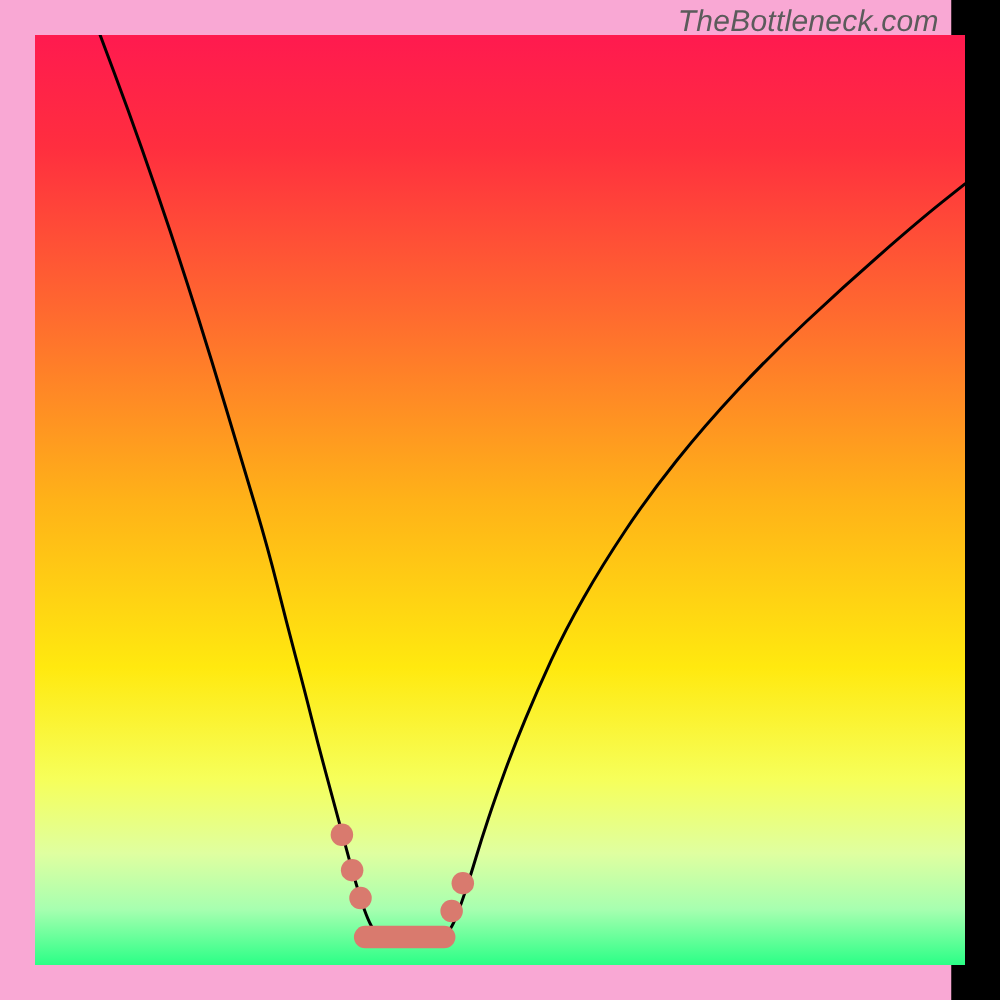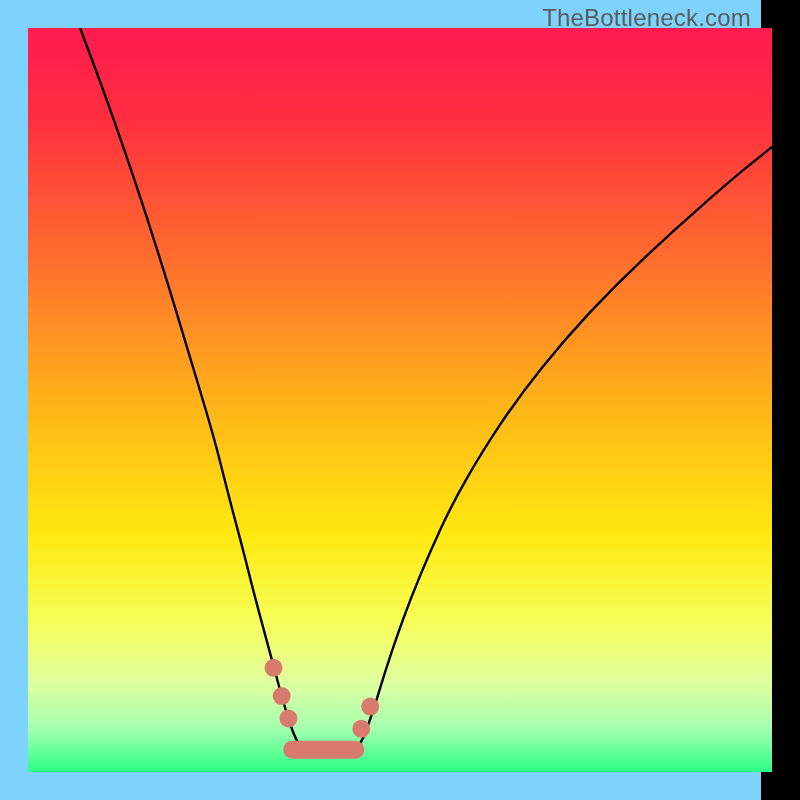--- a/index.html
+++ b/index.html
@@ -9,21 +9,22 @@
     height: 800px;
     overflow: hidden;
     background: #000;
     font-family: Arial, Helvetica, sans-serif;
   }
   .frame {
     position: absolute;
     top: 0; left: 0;
     width: 761px;
     height: 800px;
-    background: #7dd3fc;
+    background: #f9a8d4;
+    font-style: italic;
   }
   .plot-area {
     position: absolute;
     top: 28px;
     left: 28px;
     width: 744px;
     height: 744px;
     overflow: hidden;
   }
   .watermark {

